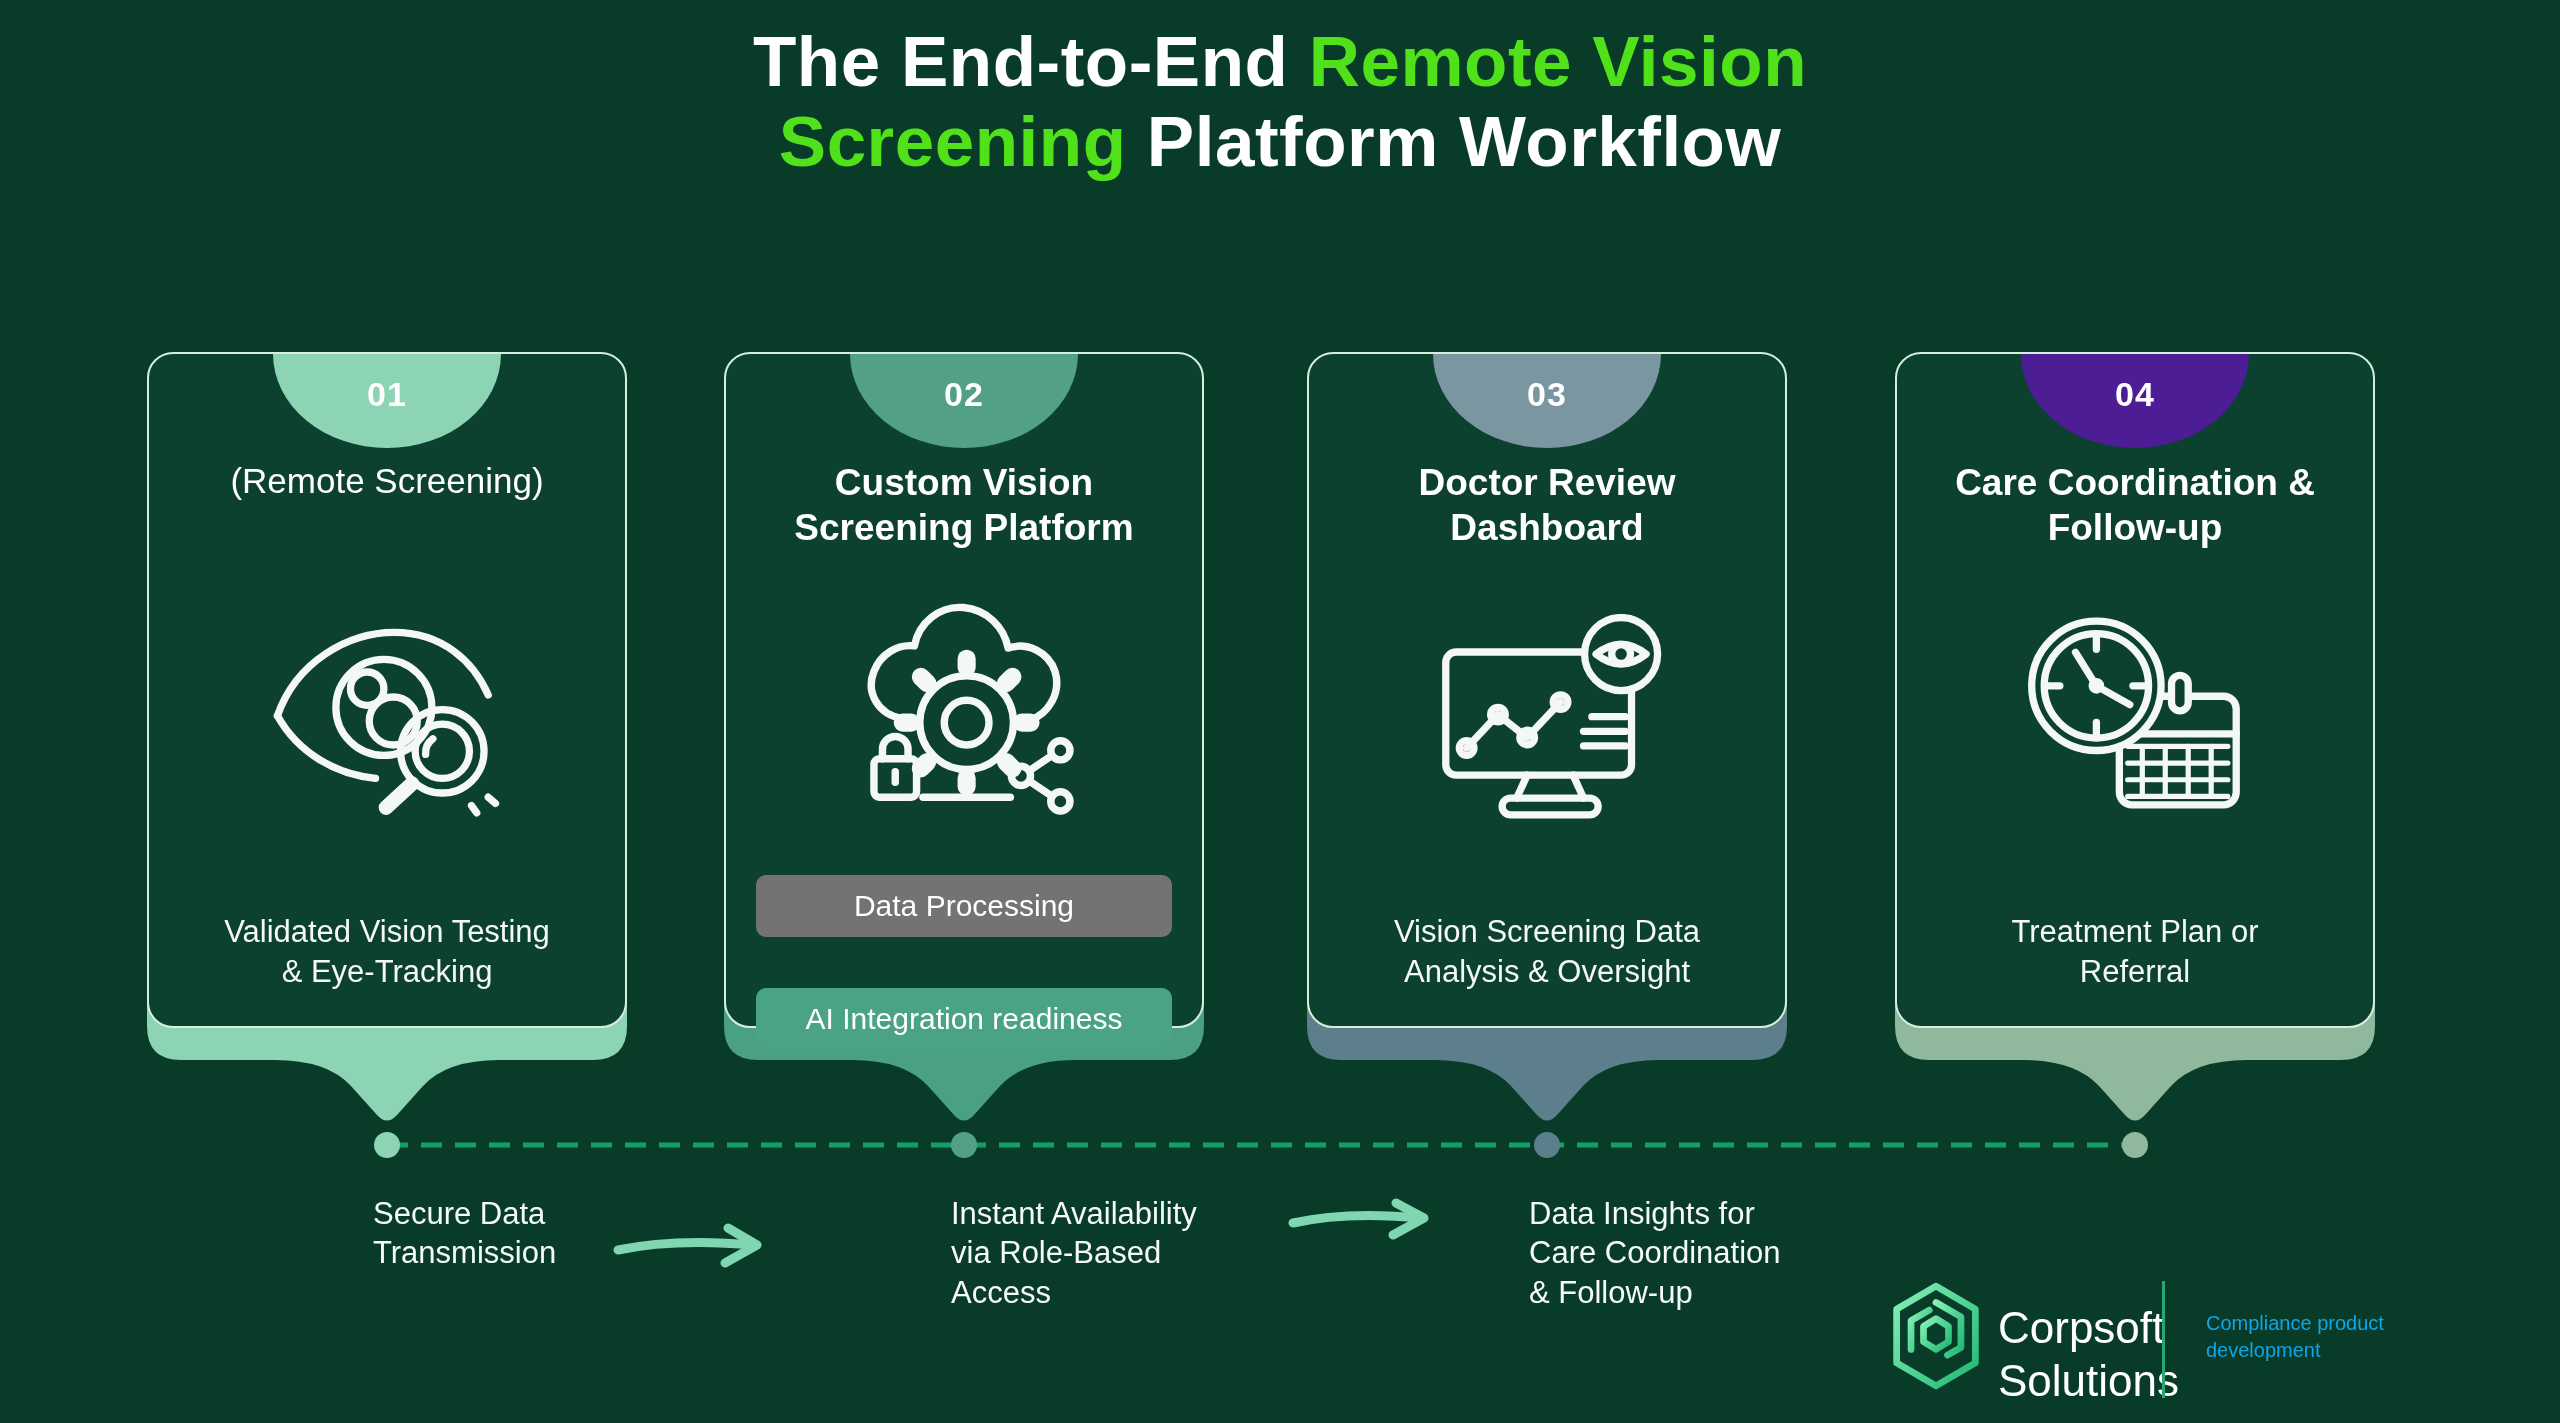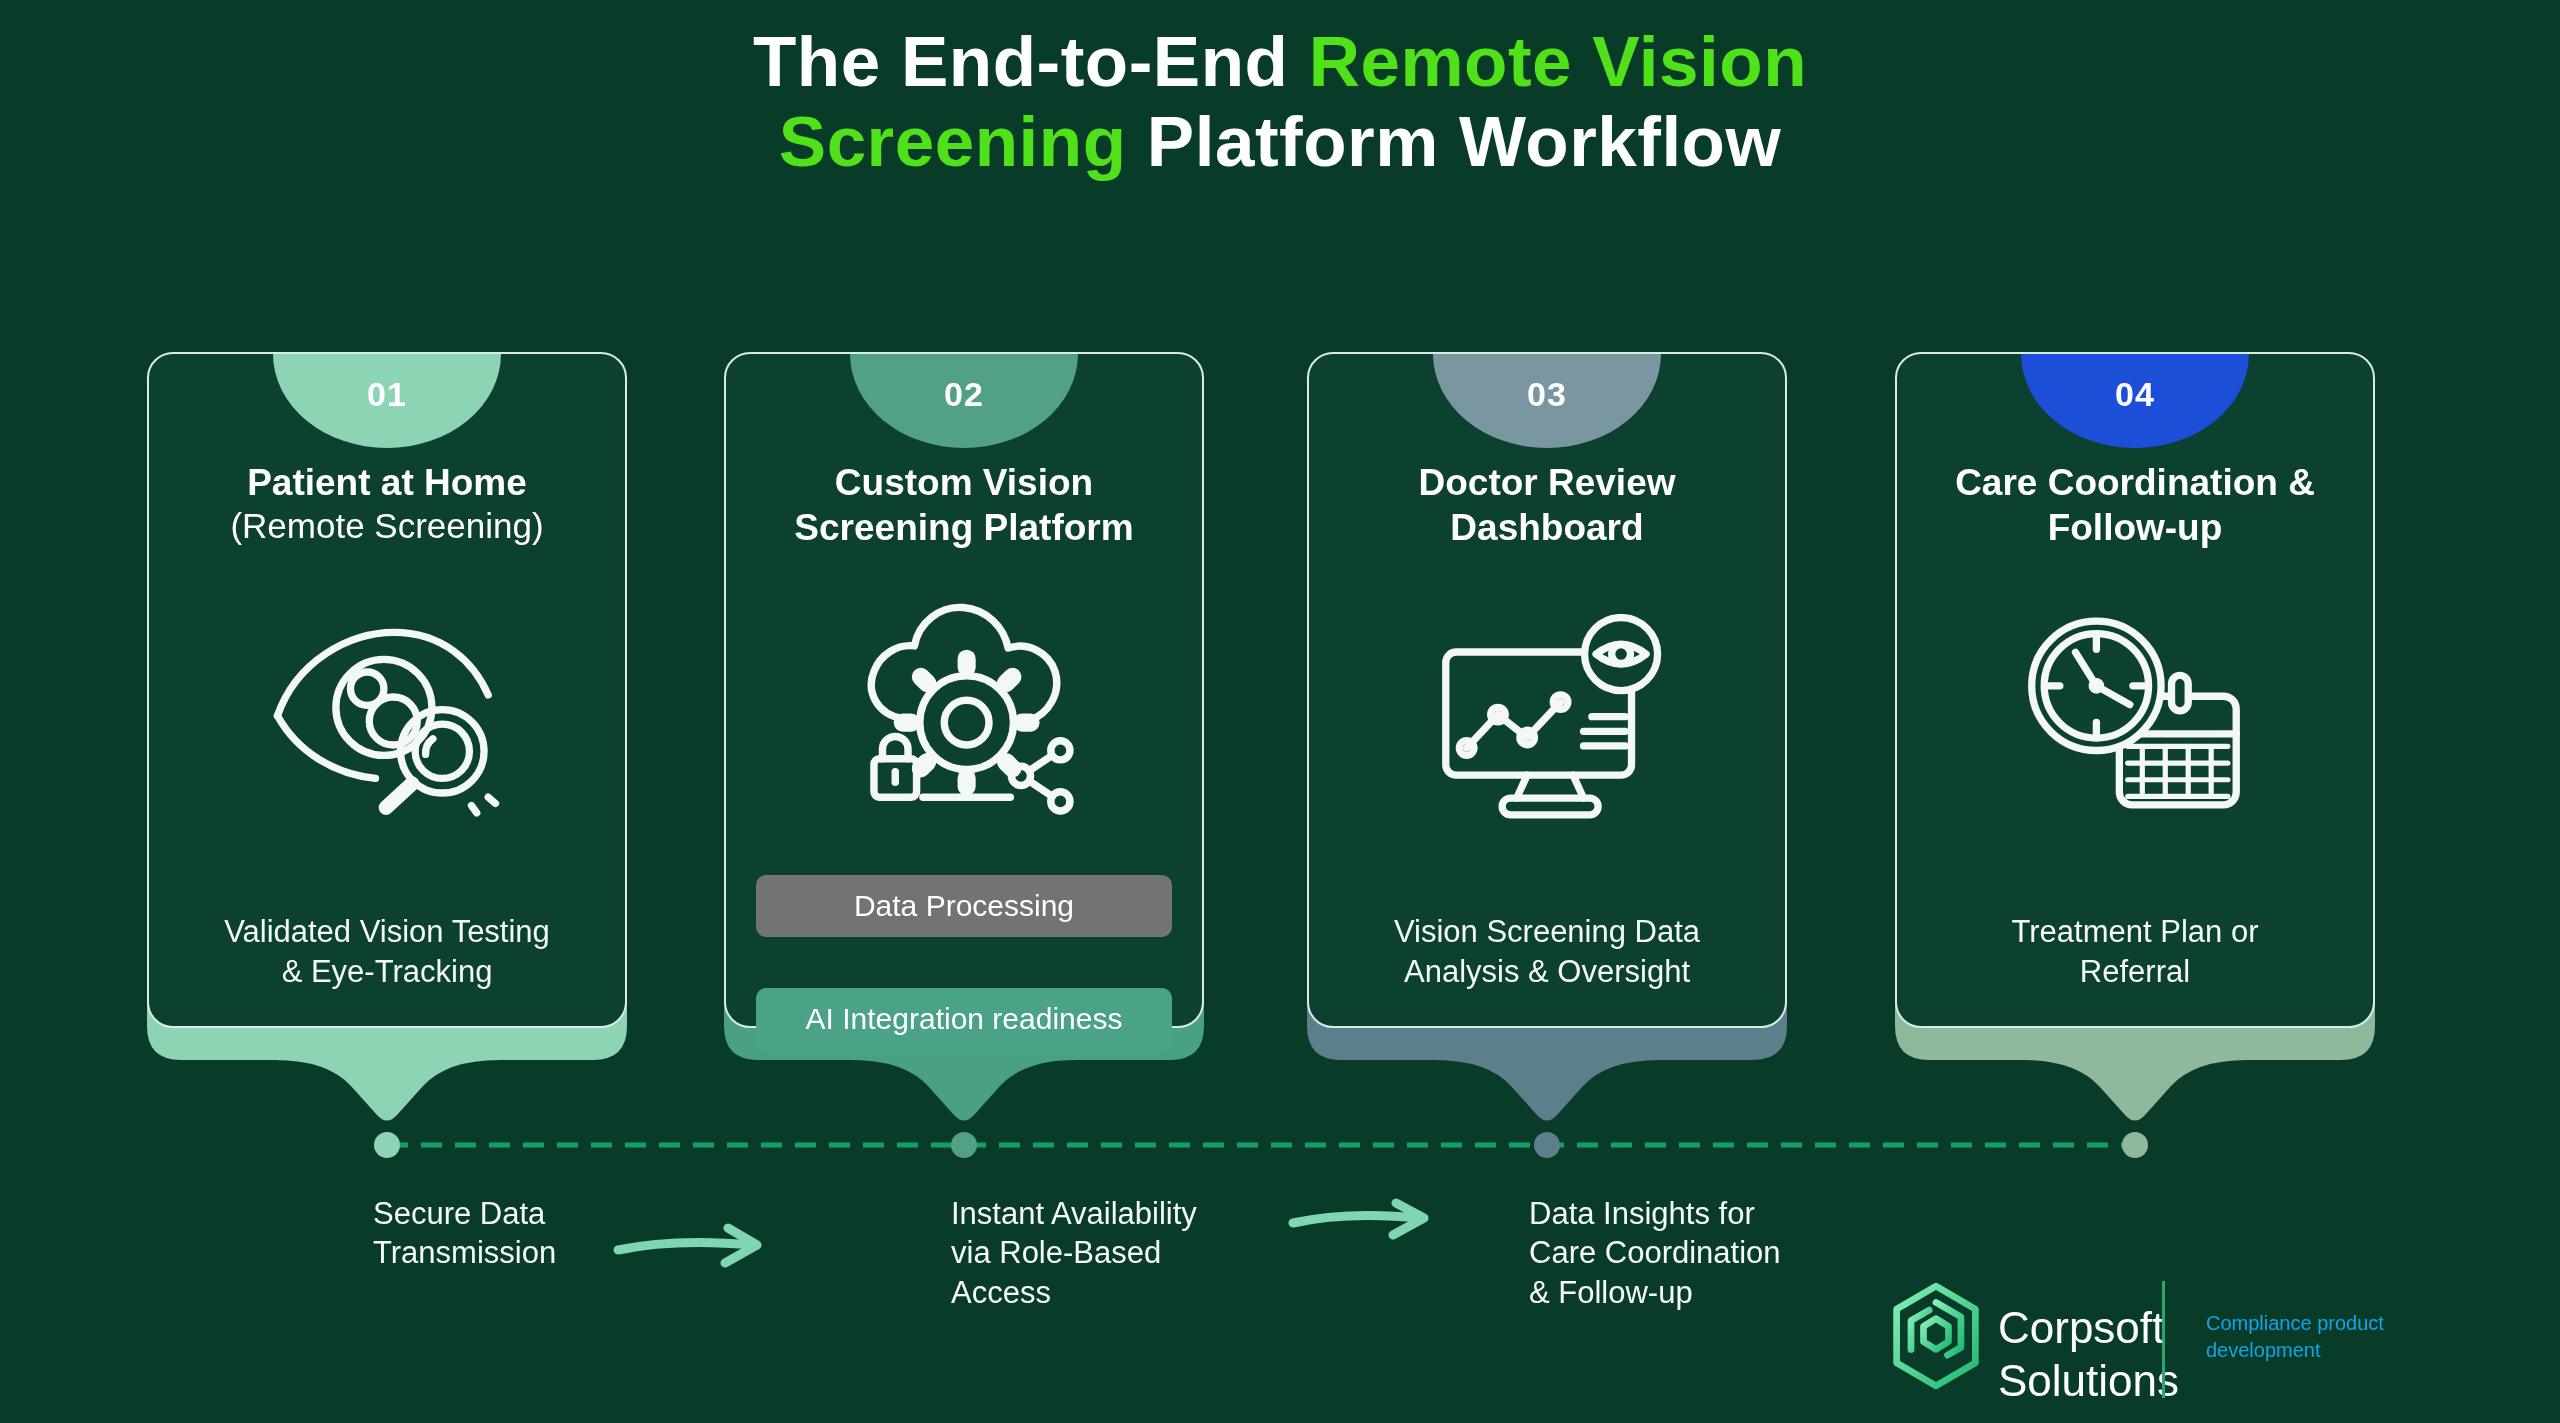--- a/index.html
+++ b/index.html
@@ -82,21 +82,20 @@
   </svg>
   <svg class="tail t4" viewBox="0 0 480 152">
     <path d="M0,0 H480 V30 Q480,64 446,64 H352 Q300,64 276,90 L250,119 Q240,130 230,119 L204,90 Q180,64 128,64 H34 Q0,64 0,30 Z" fill="#8fb89c"></path>
   </svg>
 
   <div class="card c1">
     <div class="tab" style="background-color: rgb(140, 212, 180);">
       <div class="tab-num">01</div>
     </div>
     <div class="card-title">
-      <span>Patient at Home</span>
       <span class="subtitle">(Remote Screening)</span>
     </div>
     <div class="icon-wrap">
       <svg width="240" height="225" viewBox="0 0 230 210">
         <g fill="none" stroke-width="7" stroke-linecap="round" stroke-linejoin="round" stroke="#f4f8f4">
           <path d="M10,112 C28,60 78,32 122,32 C168,32 198,60 212,92"></path>
           <path d="M10,112 C30,148 66,168 104,172"></path>
           <circle cx="112" cy="104" r="46"></circle>
           <circle cx="96" cy="86" r="16"></circle>
           <circle cx="121" cy="117" r="23"></circle>
@@ -184,21 +183,21 @@
         </g>
       </svg>
     </div>
     <div class="caption">
       <span>Vision Screening Data</span>
       <span>Analysis &amp; Oversight</span>
     </div>
   </div>
 
   <div class="card c4">
-    <div class="tab" style="background-color: #1d4ed8;">
+    <div class="tab" style="background-color: #4c1d95;">
       <div class="tab-num">04</div>
     </div>
     <div class="card-title">
       <span>Care Coordination &amp;</span>
       <span>Follow-up</span>
     </div>
     <div class="icon-wrap" style="top:250px">
       <svg width="240" height="220" viewBox="0 0 230 210">
         <g fill="none" stroke-width="7" stroke-linecap="round" stroke-linejoin="round" stroke="#f4f8f4">
           <rect x="100" y="88" width="112" height="104" rx="12" fill="#0c402f"></rect>

